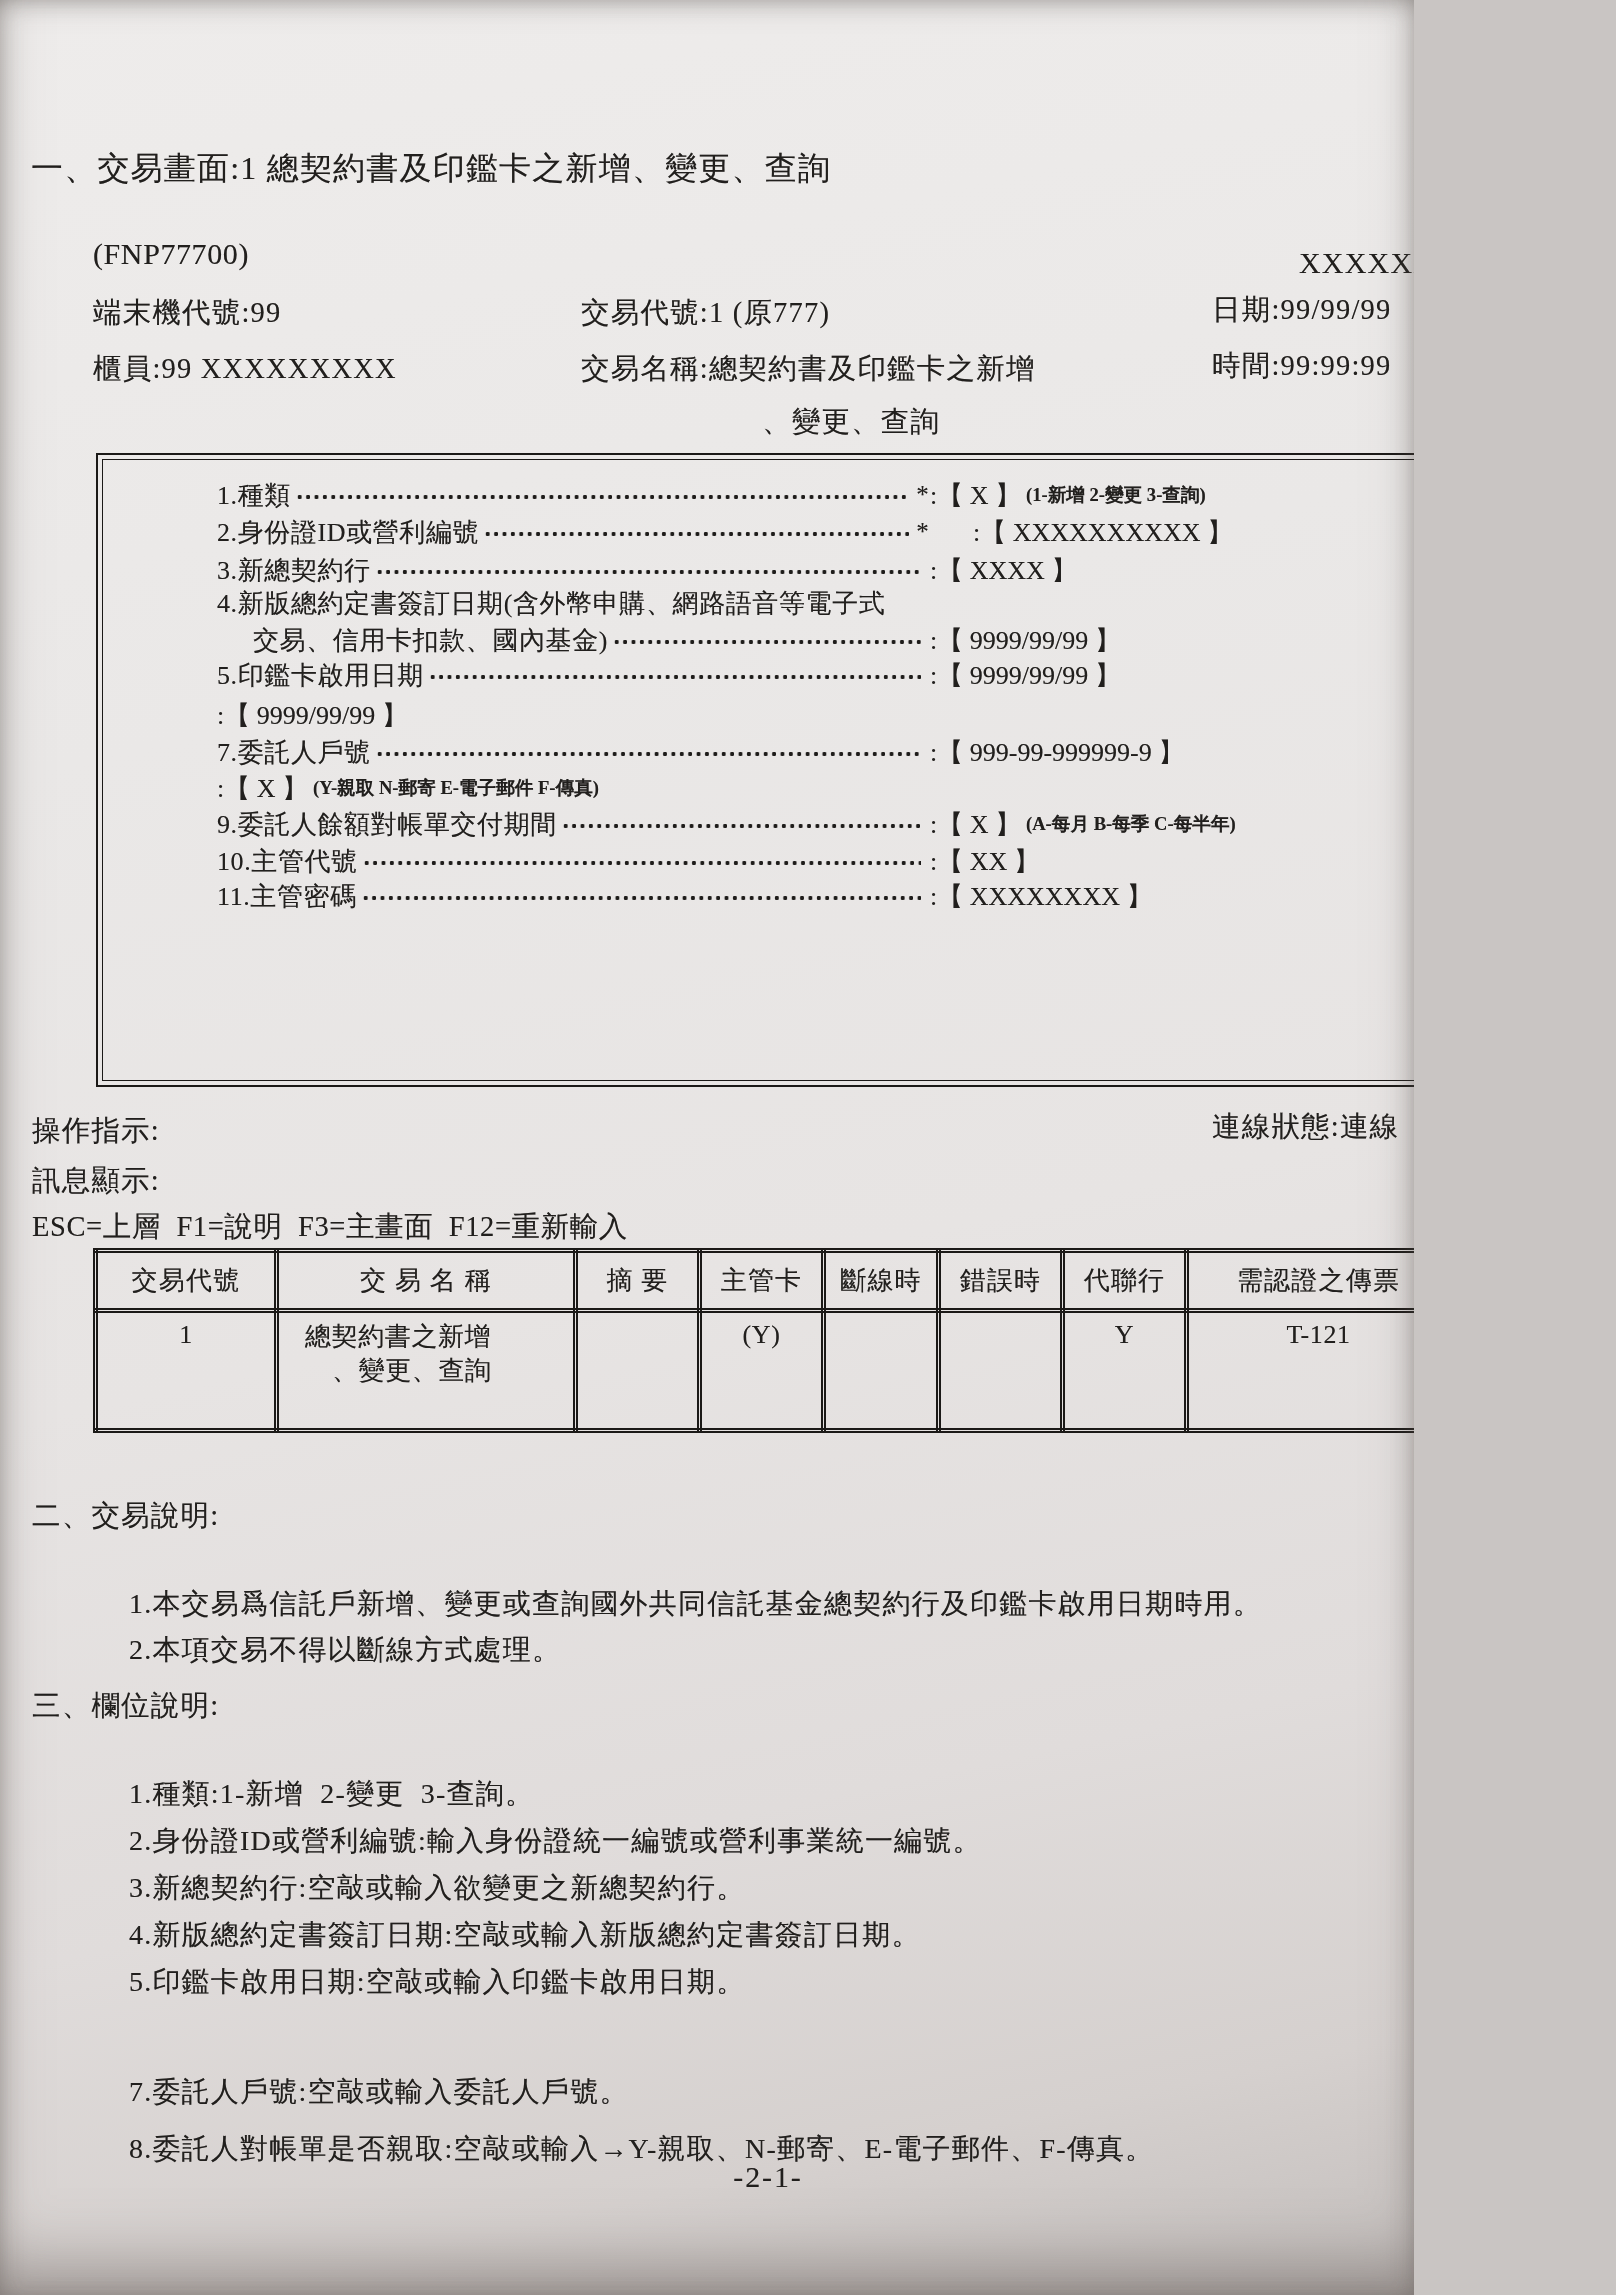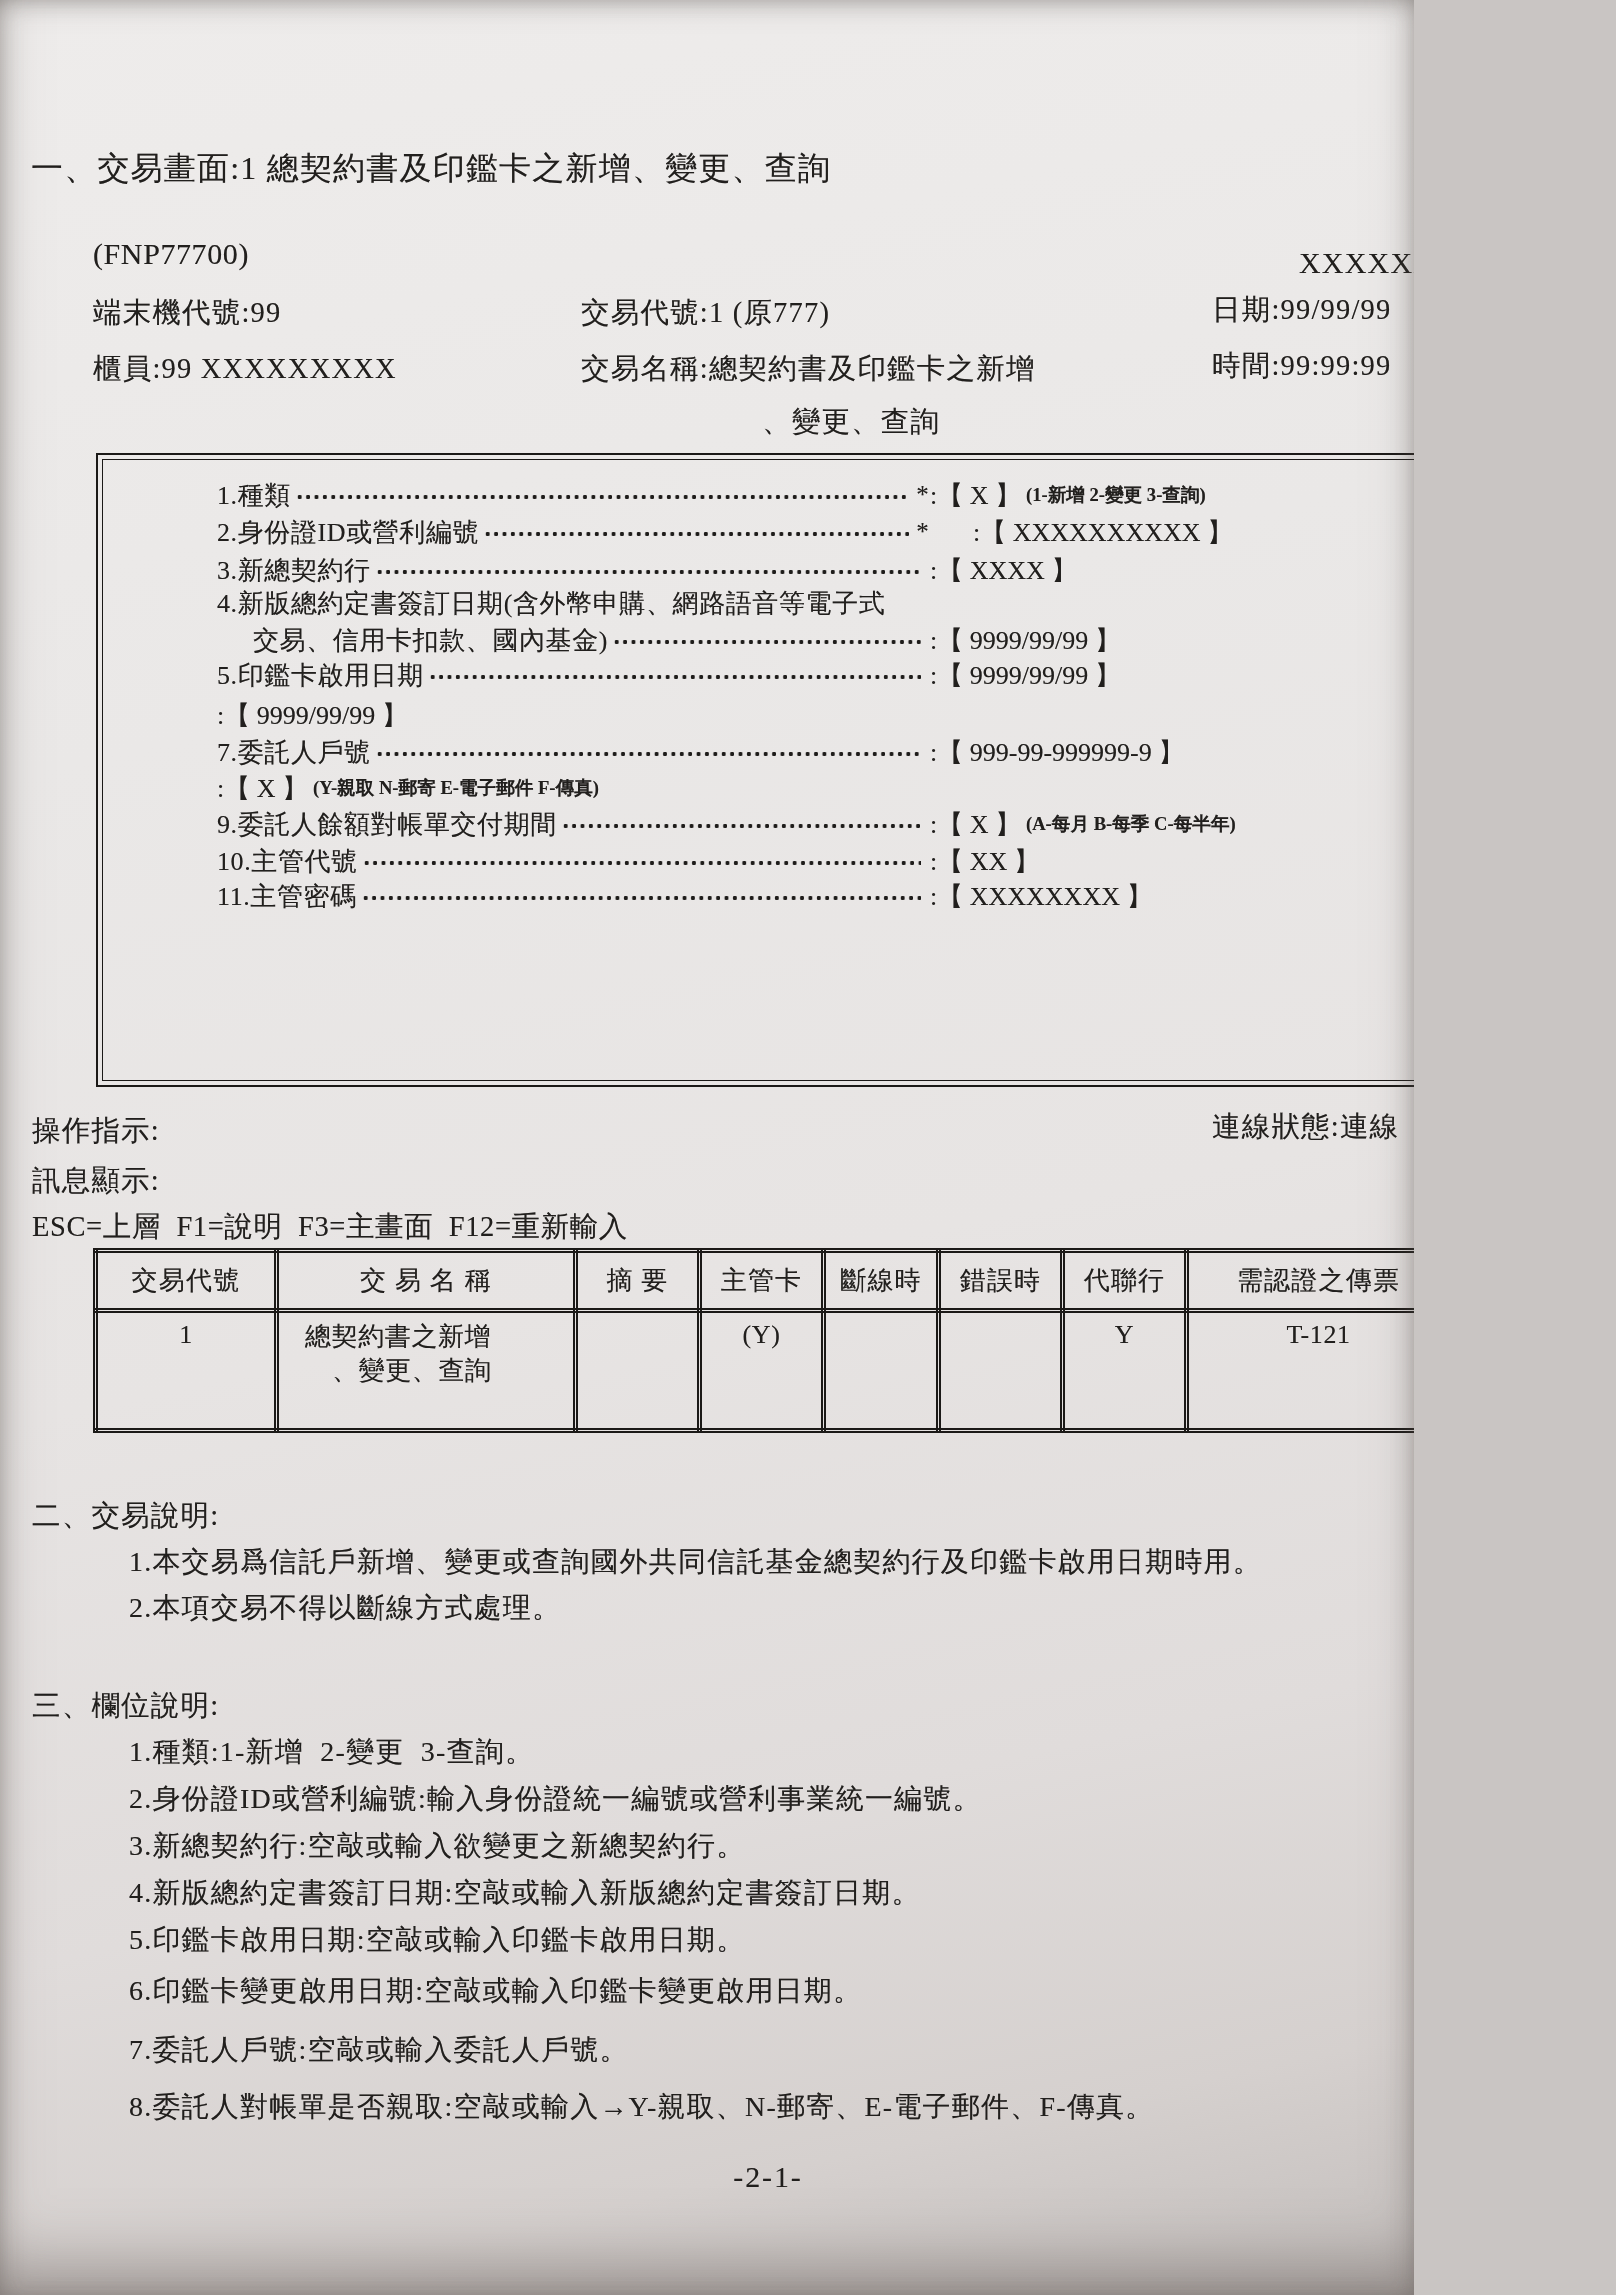--- a/index.html
+++ b/index.html
@@ -14,21 +14,21 @@
     box-shadow:inset 0 10px 31px -12.4px rgba(90,84,80,.5),
                inset 0 -50px 68px -25px rgba(98,90,86,.55),
                inset 10px 0 31px -16px rgba(95,88,84,.35),
                inset -10px 0 31px -16px rgba(95,88,84,.35);
   }
   .t { position:absolute; white-space:pre; letter-spacing:1.2px;
        text-shadow:0 0 0.6px rgba(33,30,28,.45); }
   .fs52 { font-size:32px; }
   .fs48 { font-size:30px; }
   .fs46 { font-size:28.5px; }
-  .fs45 { font-size:28px; }
+  .fs45 { font-size:28px;margin-top:42px; }
 
   
   .formbox { position:absolute; left:96px; top:453px; width:1353px; height:630px;
              border:2.5px solid #1b1917; }
   .formbox .inner { position:absolute; inset:3.7px; border:1.9px solid #1b1917; }
 
   .frow { position:absolute; left:217px; width:1223px; height:36px;
           display:flex; align-items:center; font-size:26px; }
   .fleft { display:flex; align-items:flex-start; flex:0 0 713px; width:713px; overflow:hidden; }
   .flabel { white-space:pre; letter-spacing:0.6px; text-shadow:0 0 0.6px rgba(33,30,28,.45); }
@@ -219,20 +219,19 @@
   <div class="t fs46" style="left:32px; top:1497px;">二、交易說明:</div>
   <div class="t fs45" style="left:129px; top:1543px;">1.本交易爲信託戶新增、變更或查詢國外共同信託基金總契約行及印鑑卡啟用日期時用。</div>
   <div class="t fs45" style="left:129px; top:1589px;">2.本項交易不得以斷線方式處理。</div>
 
   <div class="t fs46" style="left:32px; top:1687px;">三、欄位說明:</div>
   <div class="t fs45" style="left:129px; top:1733px;">1.種類:1-新增  2-變更  3-查詢。</div>
   <div class="t fs45" style="left:129px; top:1780px;">2.身份證ID或營利編號:輸入身份證統一編號或營利事業統一編號。</div>
   <div class="t fs45" style="left:129px; top:1827px;">3.新總契約行:空敲或輸入欲變更之新總契約行。</div>
   <div class="t fs45" style="left:129px; top:1874px;">4.新版總約定書簽訂日期:空敲或輸入新版總約定書簽訂日期。</div>
   <div class="t fs45" style="left:129px; top:1921px;">5.印鑑卡啟用日期:空敲或輸入印鑑卡啟用日期。</div>
-  <div class="t fs45" style="left:129px; top:1972px;">6.印鑑卡變更啟用日期:空敲或輸入印鑑卡變更啟用日期。</div>
   <div class="t fs45" style="left:129px; top:2031px;">7.委託人戶號:空敲或輸入委託人戶號。</div>
   <div class="t fs45" style="left:129px; top:2088px;">8.委託人對帳單是否親取:空敲或輸入→Y-親取、N-郵寄、E-電子郵件、F-傳真。</div>
 
   <div class="foot">-2-1-</div>
 
 </div>
 
 
 </body></html>

